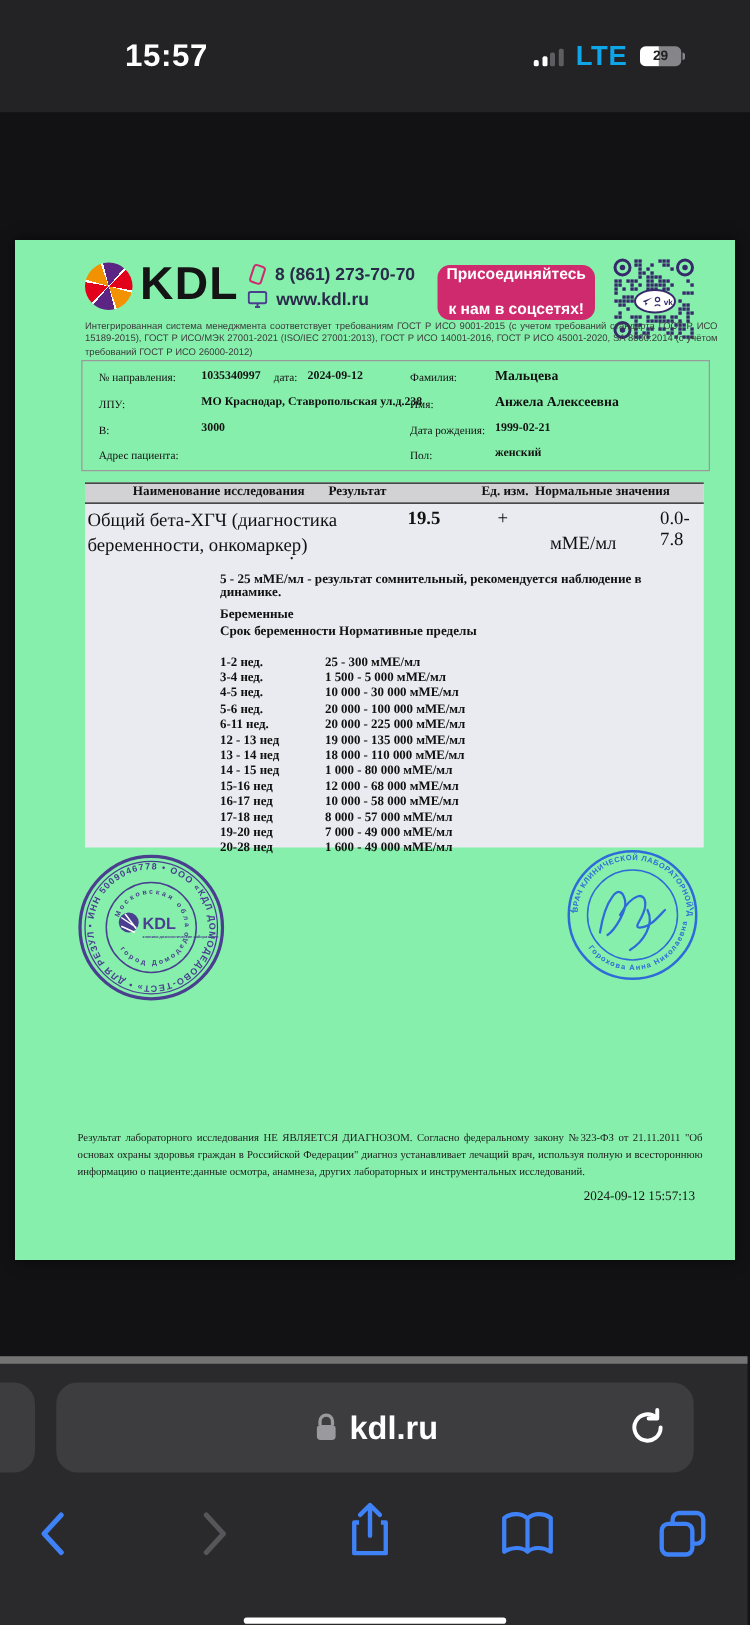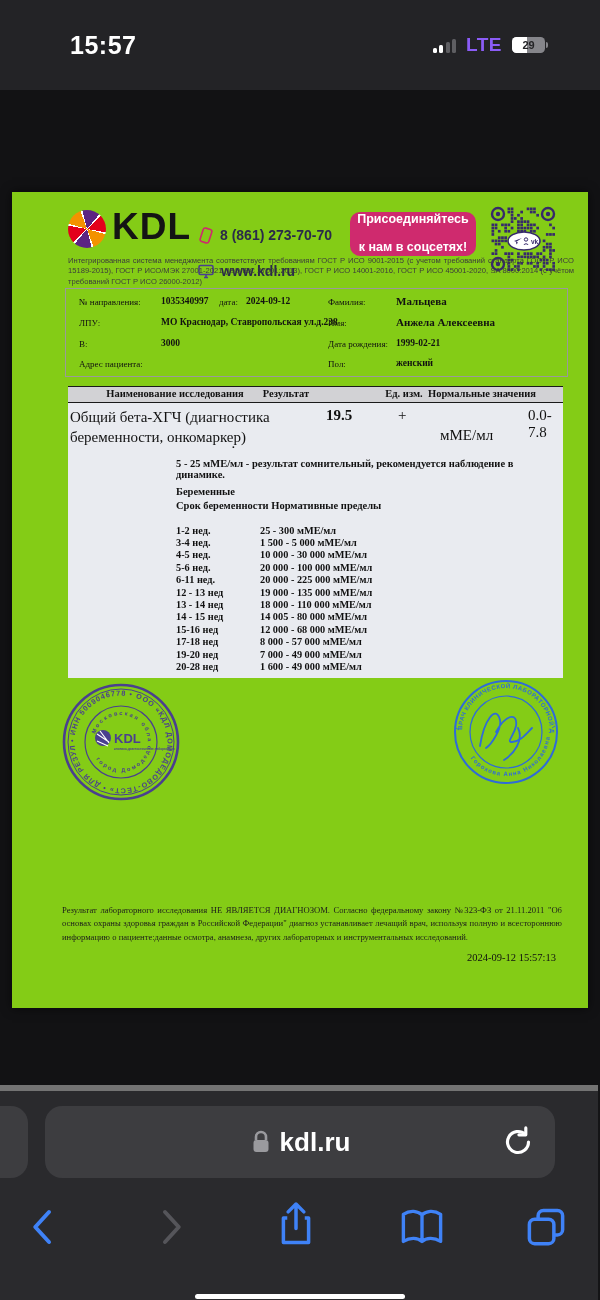--- a/index.html
+++ b/index.html
@@ -1,48 +1,48 @@
 <!DOCTYPE html>
 <html><head>
 <meta charset="utf-8">
 <style>
   html,body{margin:0;padding:0;background:#000;}
   .screen{position:relative;width:600px;height:1300px;background:#141416;overflow:hidden;
           font-family:"Liberation Sans",sans-serif;}
 
   
   .status-bar{position:absolute;top:0;left:0;width:600px;height:90px;background:#232326;
-              display:flex;align-items:center;justify-content:space-between;padding:0 52px 0 70px;box-sizing:border-box;}
+              display:flex;align-items:center;justify-content:space-between;padding:0 52px 0 100px;box-sizing:border-box;}
   .time{color:#fff;font-size:25px;font-weight:bold;letter-spacing:.5px;}
   .status-right{display:flex;align-items:center;gap:10px;}
   .sig{display:flex;align-items:flex-end;gap:2.5px;height:16px;}
   .sig i{display:block;width:4px;border-radius:1.5px;background:#5e5e62;}
   .sig i.on{background:#fff;}
   .sig .b1{height:5px}.sig .b2{height:8px}.sig .b3{height:11px}.sig .b4{height:14px}
-  .lte{color:#8b5cf6;font-size:19px;font-weight:bold;letter-spacing:.5px;}
+  .lte{color:#0ea5e9;font-size:22px;font-weight:bold;letter-spacing:.5px;}
   .battery{position:relative;width:33px;height:16px;border-radius:4.5px;background:#85858a;overflow:hidden;}
   .battery .fill{position:absolute;left:0;top:0;bottom:0;width:45%;background:#fff;}
   .battery .num{position:absolute;inset:0;display:flex;align-items:center;justify-content:center;
                 font-size:11px;font-weight:bold;color:#232326;}
   .battery-tip{width:2px;height:6px;background:#85858a;border-radius:0 2px 2px 0;margin-left:1px;}
 
   
   .viewer{position:absolute;top:90px;left:0;width:600px;height:995px;background:#121214;}
-  .page{position:absolute;left:12px;top:102px;width:576px;height:816px;background:#84cc16;
+  .page{position:absolute;left:12px;top:102px;width:576px;height:816px;background:#86efac;
         box-shadow:0 0 10px rgba(0,0,0,.6);font-family:"Liberation Serif",serif;color:#111;}
 
   
   .logo-ball{position:absolute;left:56px;top:18px;width:38px;height:38px;border-radius:50%;
     background:conic-gradient(#5c2483 0 40deg,#fff 40deg 46deg,#e3001b 46deg 100deg,#fff 100deg 106deg,
       #f39200 106deg 160deg,#fff 160deg 166deg,#5c2483 166deg 220deg,#fff 220deg 226deg,
       #e3001b 226deg 280deg,#fff 280deg 286deg,#f39200 286deg 340deg,#fff 340deg 346deg,#5c2483 346deg 360deg);}
   .logo-text{position:absolute;left:100px;top:14px;font-family:"Liberation Sans",sans-serif;
              font-weight:900;font-size:37px;color:#141414;letter-spacing:1px;}
   .contact{position:absolute;left:186px;top:17px;font-family:"Liberation Sans",sans-serif;}
-  .contact-row{display:flex;align-items:center;gap:7px;height:20px;margin-top:16px;}
+  .contact-row{display:flex;align-items:center;gap:7px;height:20px;}
   .contact-row .txt{font-size:14px;font-weight:bold;color:#2a2a4a;}
   .badge{position:absolute;left:338px;top:20px;width:126px;height:44px;background:#cf2a6e;border-radius:10px;
          display:flex;flex-direction:column;align-items:center;justify-content:space-between;line-height:1.25;}
   .badge:after{content:"";position:absolute;right:-9px;bottom:6px;border:9px solid transparent;border-left-color:#cf2a6e;}
   .badge span{color:#fff;font-family:"Liberation Sans",sans-serif;font-weight:bold;font-size:12.5px;}
   .qr{position:absolute;left:478px;top:14px;width:66px;height:66px;}
   .cert{position:absolute;left:56px;top:64px;width:506px;font-family:"Liberation Sans",sans-serif;
         font-size:7.6px;line-height:1.35;color:#3c3c3c;text-align:justify;}
 
   
@@ -355,25 +355,29 @@
             <div class="preg-row">
               <span class="preg-period">12 - 13 нед</span>
               <span class="preg-range">19 000 - 135 000 мМЕ/мл</span>
             </div>
             <div class="preg-row">
               <span class="preg-period">13 - 14 нед</span>
               <span class="preg-range">18 000 - 110 000 мМЕ/мл</span>
             </div>
             <div class="preg-row">
               <span class="preg-period">14 - 15 нед</span>
-              <span class="preg-range">14 005 - 80 000 мМЕ/мл</span>
+              <span class="preg-range">1 000 - 80 000 мМЕ/мл</span>
             </div>
             <div class="preg-row">
               <span class="preg-period">15-16 нед</span>
               <span class="preg-range">12 000 - 68 000 мМЕ/мл</span>
+            </div>
+            <div class="preg-row">
+              <span class="preg-period">16-17 нед</span>
+              <span class="preg-range">10 000 - 58 000 мМЕ/мл</span>
             </div>
             <div class="preg-row">
               <span class="preg-period">17-18 нед</span>
               <span class="preg-range">8 000 - 57 000 мМЕ/мл</span>
             </div>
             <div class="preg-row">
               <span class="preg-period">19-20 нед</span>
               <span class="preg-range">7 000 - 49 000 мМЕ/мл</span>
             </div>
             <div class="preg-row">

